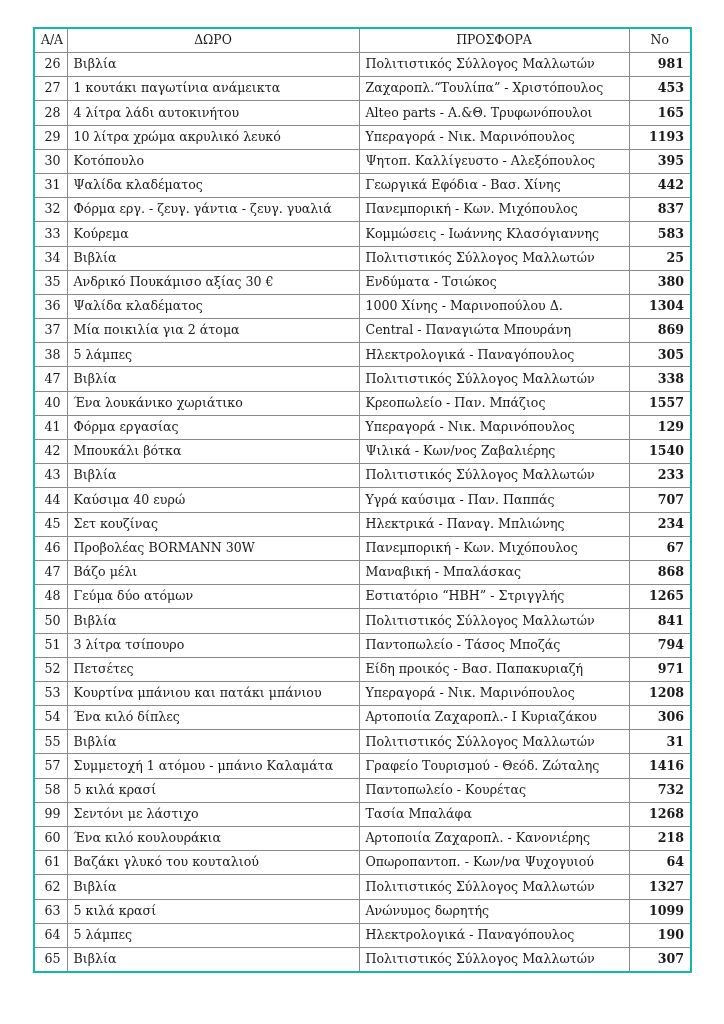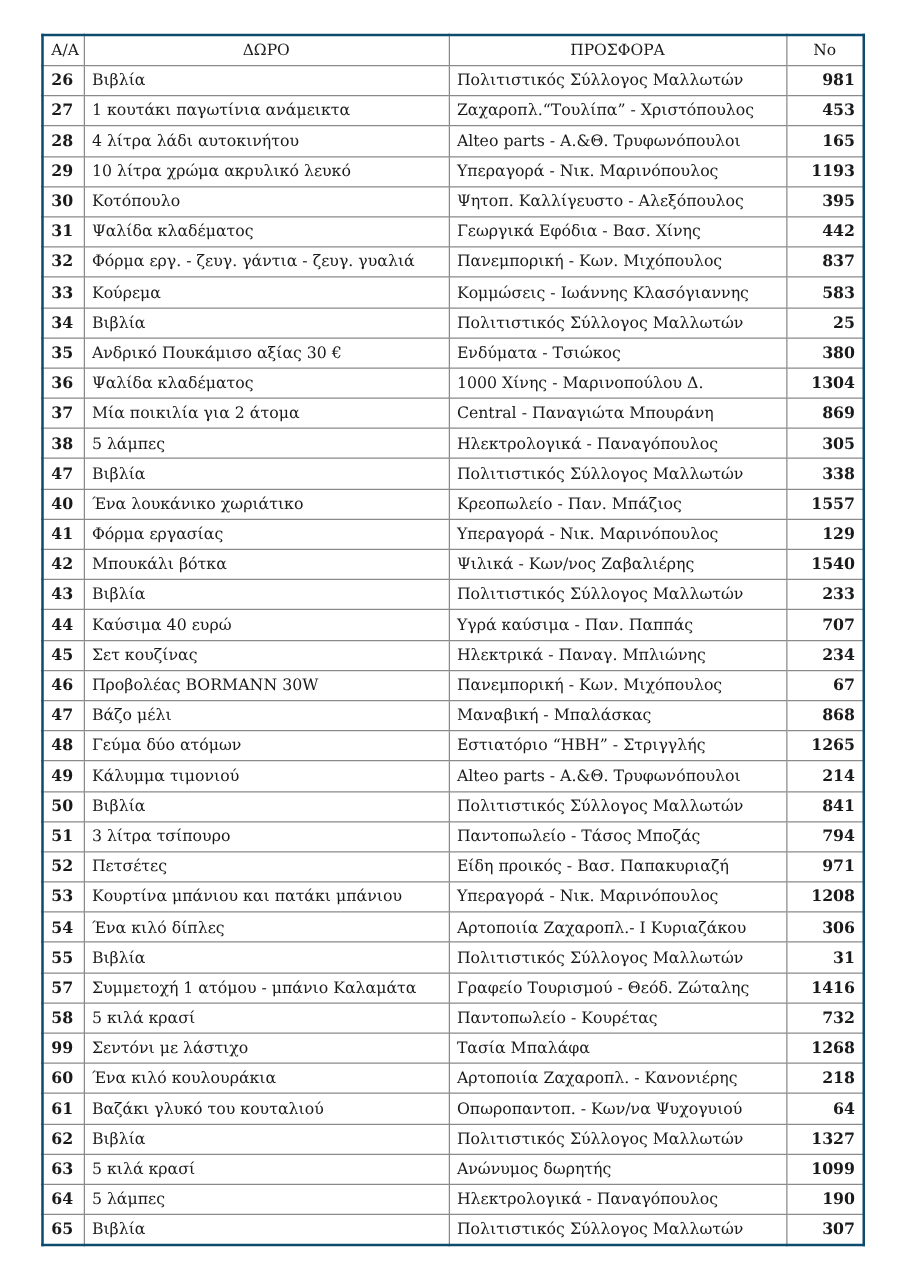--- a/index.html
+++ b/index.html
@@ -1,24 +1,24 @@
 <!DOCTYPE html>
 <html><head>
   <meta charset="utf-8">
   <style>
     html, body { margin: 0; padding: 0; background: #ffffff; }
     body { width: 724px; height: 1024px; position: relative; overflow: hidden;
            font-family: "DejaVu Serif", "Liberation Serif", serif; color: #1a1a1a; }
     table.gifts { position: absolute; left: 33px; top: 27px; width: 657px;
-                  border-collapse: collapse; border: 2px solid #0c4a6e; table-layout: fixed; }
+                  border-collapse: collapse; border: 2px solid #14b8a6; table-layout: fixed; }
     table.gifts th, table.gifts td { border: 1px solid #8a8a8a; height: 23.2px; padding: 0 6px;
                   font-size: 12.6px; line-height: 1; white-space: nowrap; overflow: hidden; }
     table.gifts th { font-weight: normal; text-align: center; height: 23px; font-size: 12.4px; }
     col.c-aa { width: 33px; } col.c-gift { width: 292px; } col.c-offer { width: 270px; } col.c-no { width: 62px; }
-    td.aa { font-weight: bold; text-align: left; padding: 0 2px; font-size: 13px; }
+    td.aa { font-weight: normal; text-align: right; padding: 0 2px; font-size: 13px; }
     td.gift, td.offer { text-align: left; padding-left: 9px; }
     td.no { text-align: right; font-weight: bold; padding-right: 10px; font-size: 13px; }
     th.aa { padding: 0 2px; }
   </style>
 </head>
 <body>
 
 <table class="gifts">
   <colgroup>
     <col class="c-aa">
@@ -167,26 +167,20 @@
         <td class="offer">Μαναβική - Μπαλάσκας</td>
         <td class="no">868</td>
       </tr>
       <tr>
         <td class="aa">48</td>
         <td class="gift">Γεύμα δύο ατόμων</td>
         <td class="offer">Εστιατόριο “ΗΒΗ” - Στριγγλής</td>
         <td class="no">1265</td>
       </tr>
       <tr>
-        <td class="aa">49</td>
-        <td class="gift">Κάλυμμα τιμονιού</td>
-        <td class="offer">Alteo parts - Α.&amp;Θ. Τρυφωνόπουλοι</td>
-        <td class="no">214</td>
-      </tr>
-      <tr>
         <td class="aa">50</td>
         <td class="gift">Βιβλία</td>
         <td class="offer">Πολιτιστικός Σύλλογος Μαλλωτών</td>
         <td class="no">841</td>
       </tr>
       <tr>
         <td class="aa">51</td>
         <td class="gift">3 λίτρα τσίπουρο</td>
         <td class="offer">Παντοπωλείο - Τάσος Μποζάς</td>
         <td class="no">794</td>

